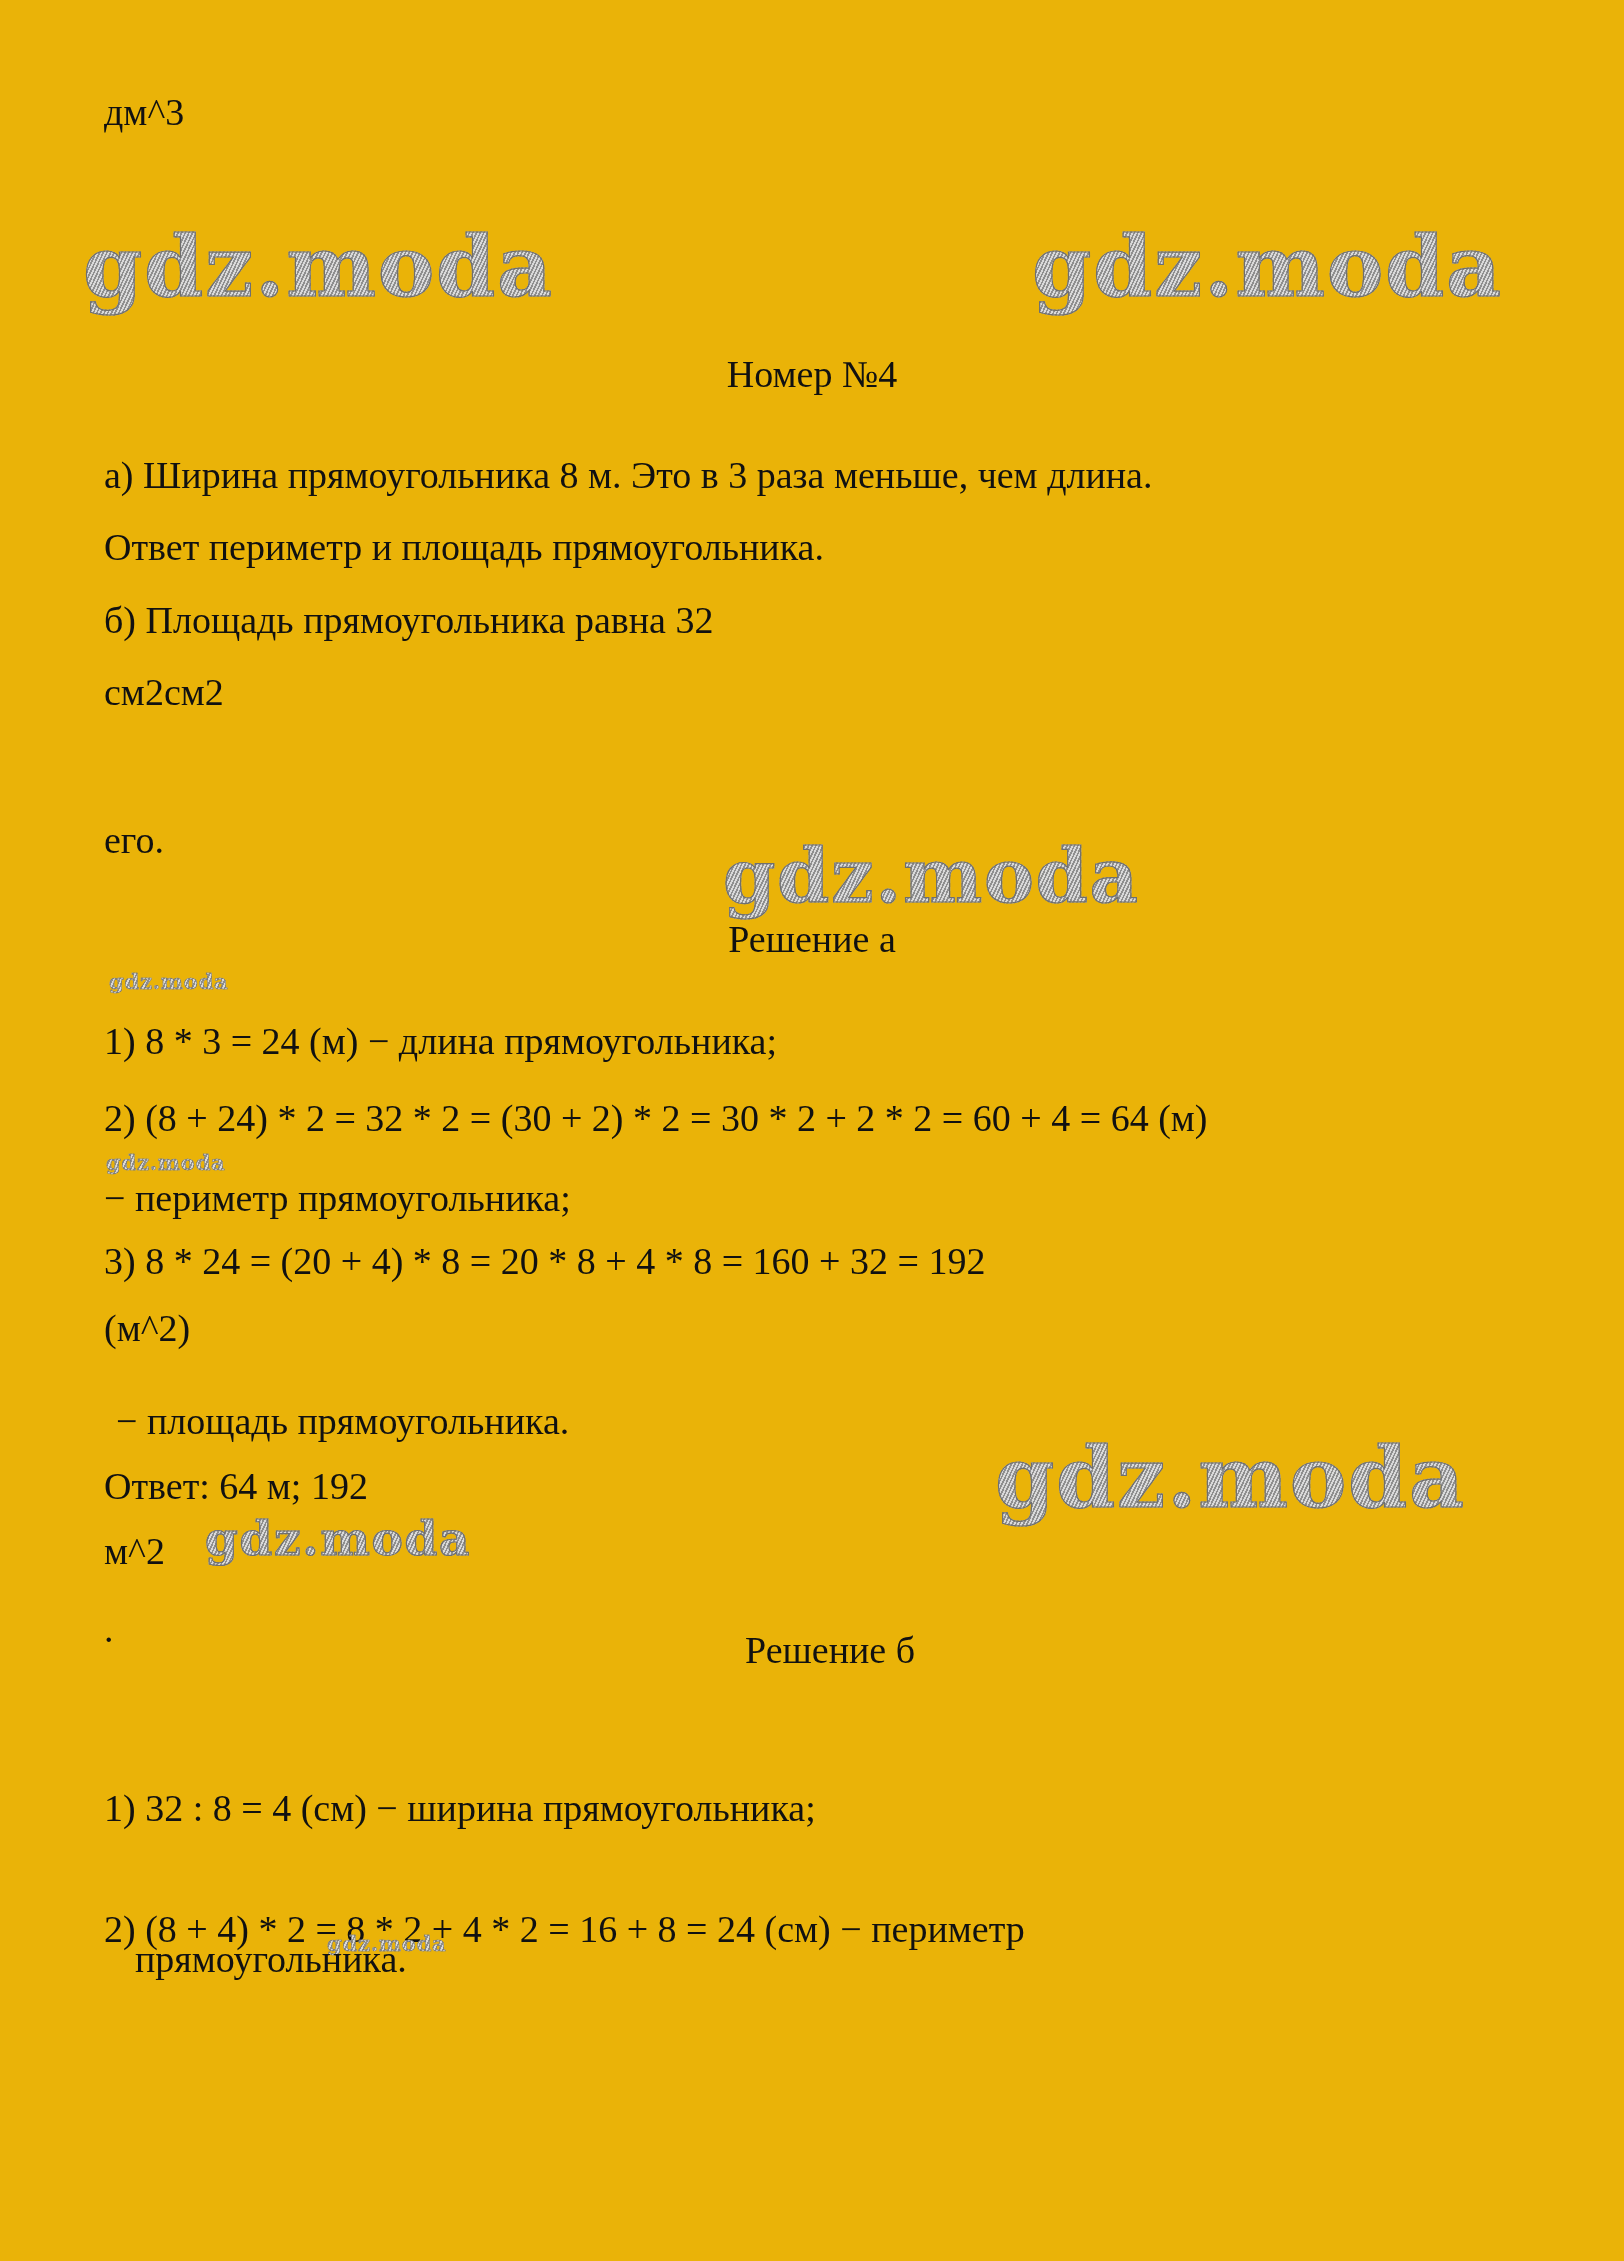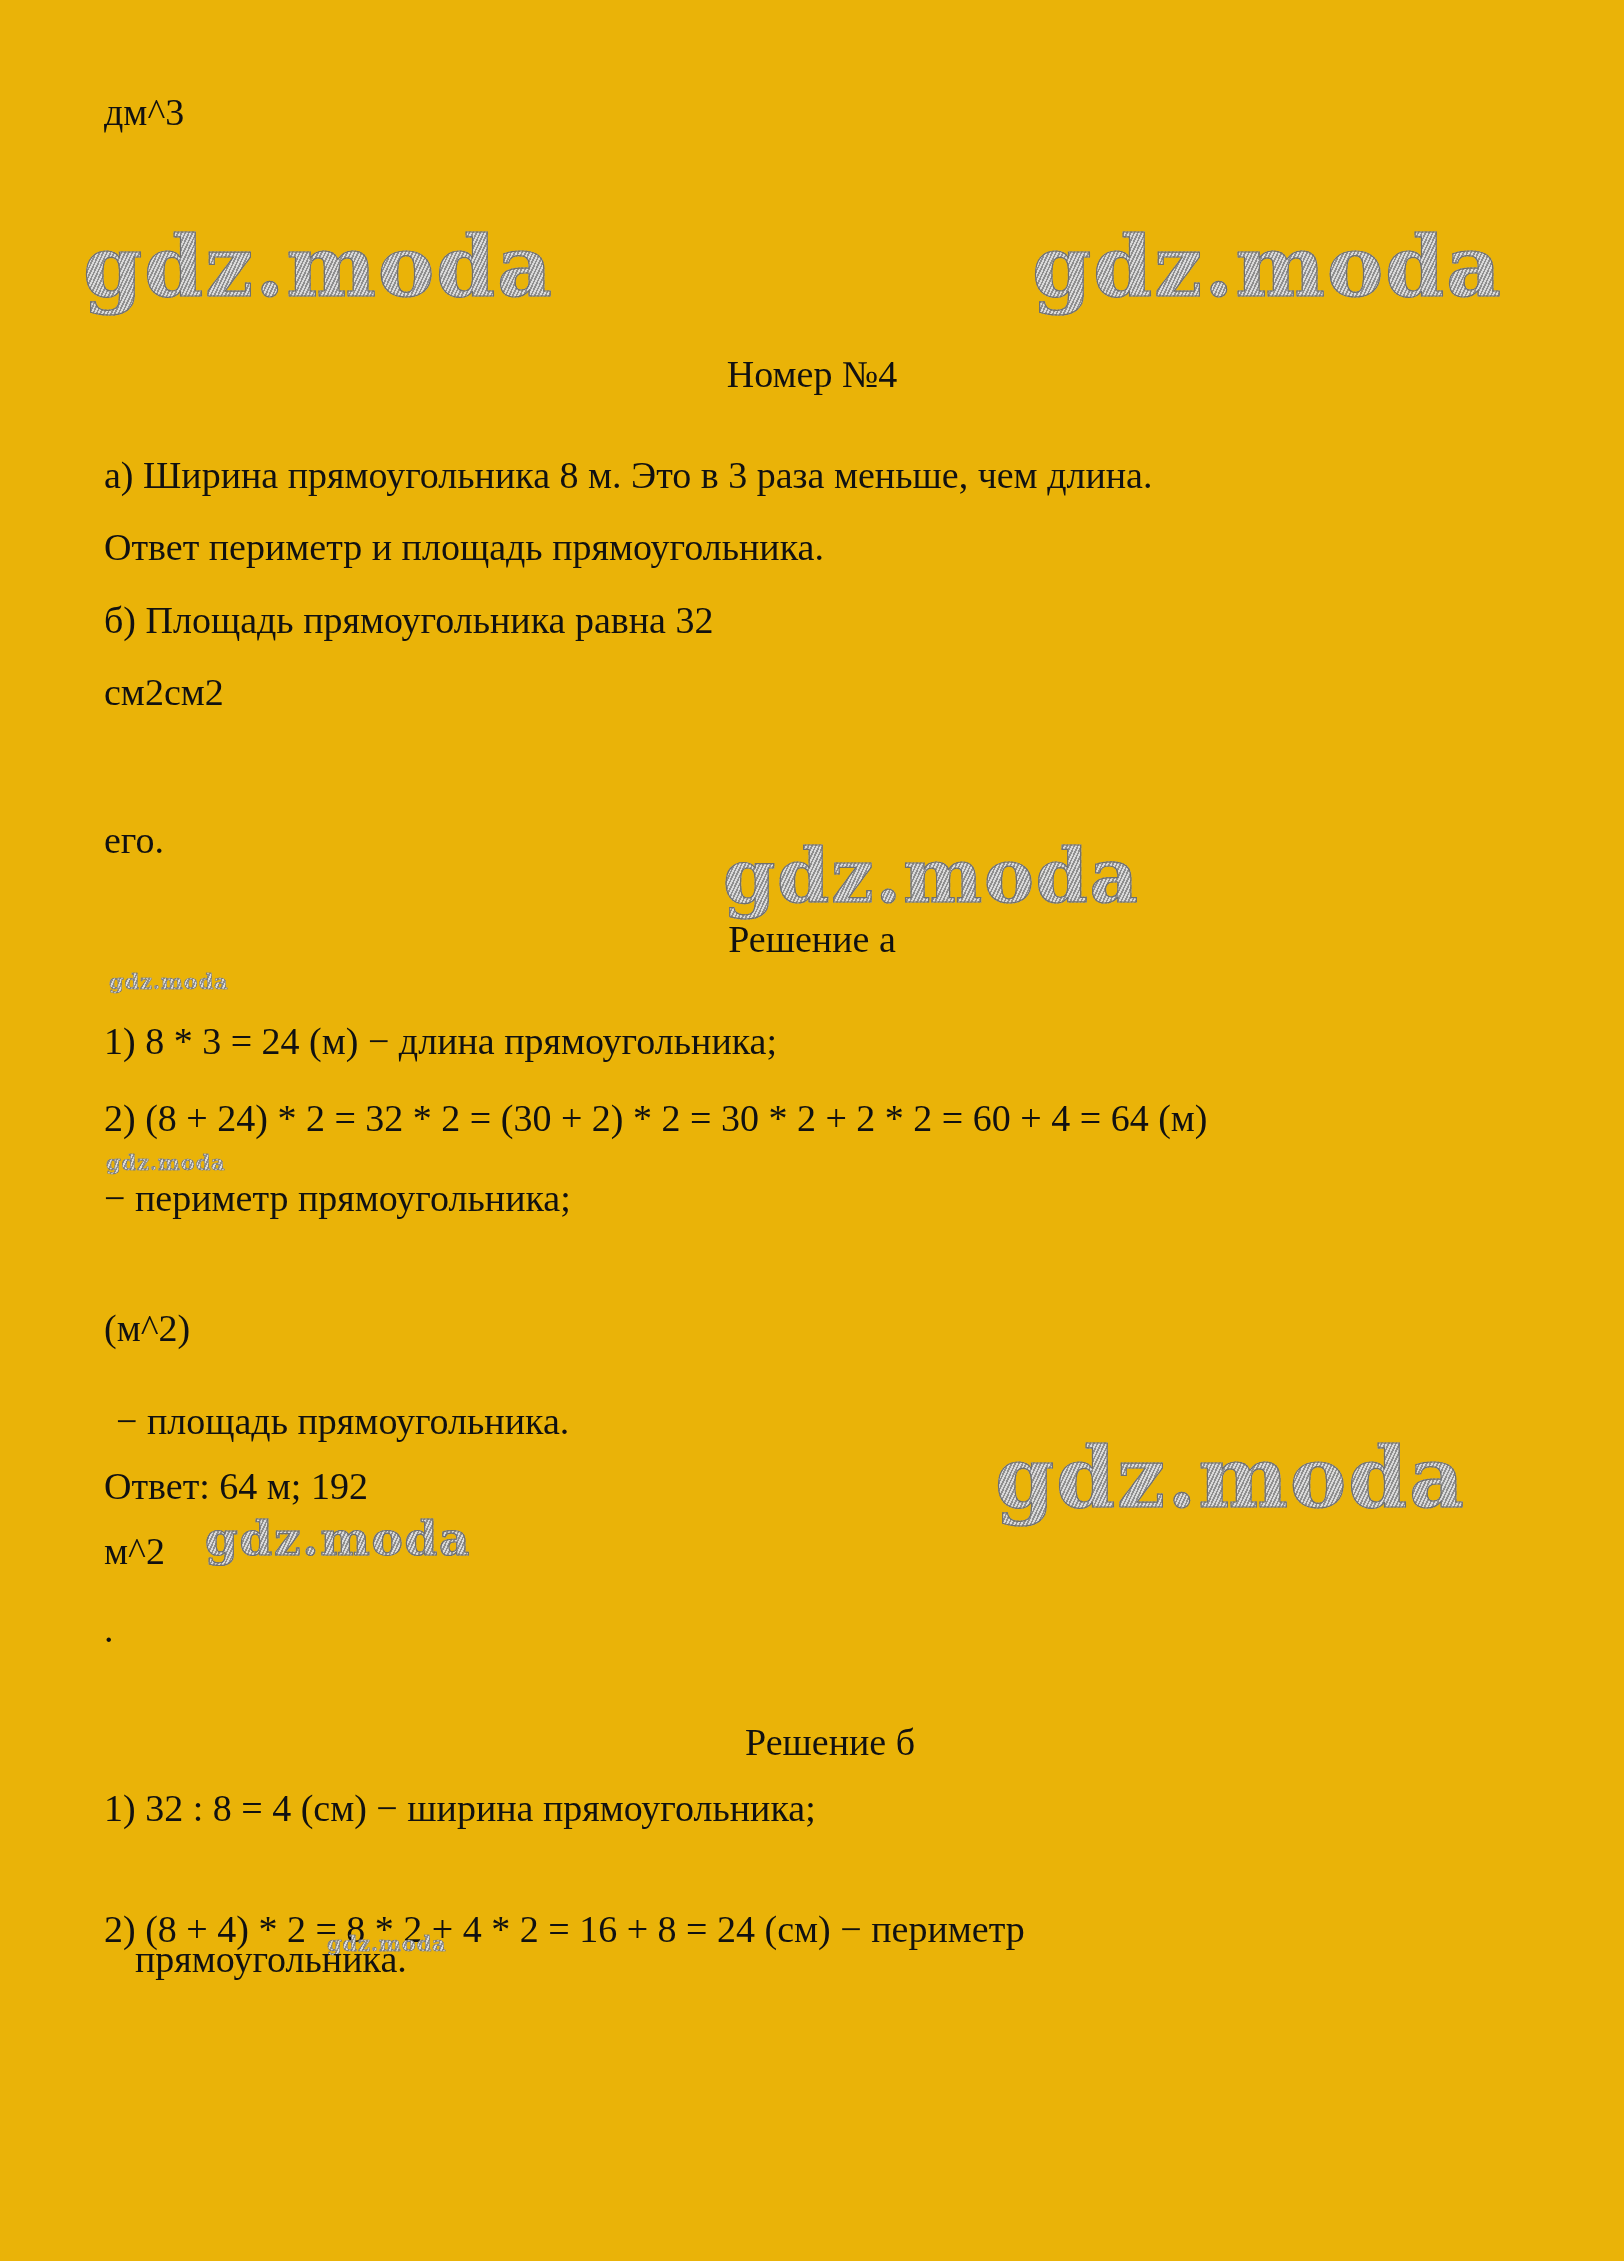--- a/index.html
+++ b/index.html
@@ -72,31 +72,32 @@
   <div class="line centered" style="top:917px;">Решение а</div>
 
   <div class="wm wm-small" style="top:969px; left:109px;">gdz.moda</div>
 
   <div class="line" style="top:1019px;">1) 8 * 3 = 24 (м) − длина прямоугольника;</div>
   <div class="line" style="top:1096px;">2) (8 + 24) * 2 = 32 * 2 = (30 + 2) * 2 = 30 * 2 + 2 * 2 = 60 + 4 = 64 (м)</div>
 
   <div class="wm wm-small" style="top:1150px; left:106px;">gdz.moda</div>
 
   <div class="line" style="top:1176px;">− периметр прямоугольника;</div>
+  <div class="line" style="top:1239px;">3) 8 * 24 = (20 + 4) * 8 = 20 * 8 + 4 * 8 = 160 + 32 = 192</div>
   <div class="line" style="top:1306px;">(м^2)</div>
   <div class="line" style="top:1399px; left:116px;">− площадь прямоугольника.</div>
   <div class="line" style="top:1464px;">Ответ: 64 м; 192</div>
 
   <div class="wm wm-large" style="top:1427px; left:995px;">gdz.moda</div>
   <div class="line" style="top:1529px;">м^2</div>
   <div class="wm wm-medium" style="top:1511px; left:205px;">gdz.moda</div>
 
   <div class="line" style="top:1607px;">.</div>
 
-  <div class="line centered" style="top:1720px;padding-left:36px;">Решение б</div>
+  <div class="line centered" style="top:1628px;padding-left:36px;">Решение б</div>
 
   <div class="line" style="top:1786px;">1) 32 : 8 = 4 (см) − ширина прямоугольника;</div>
   <div class="line" style="top:1907px;">2) (8 + 4) * 2 = 8 * 2 + 4 * 2 = 16 + 8 = 24 (см) − периметр</div>
 
   <div class="wm wm-small" style="top:1931px; left:327px;">gdz.moda</div>
 
   <div class="line" style="top:1937px;margin-left:31px;">прямоугольника.</div>
 
 </div>
 

